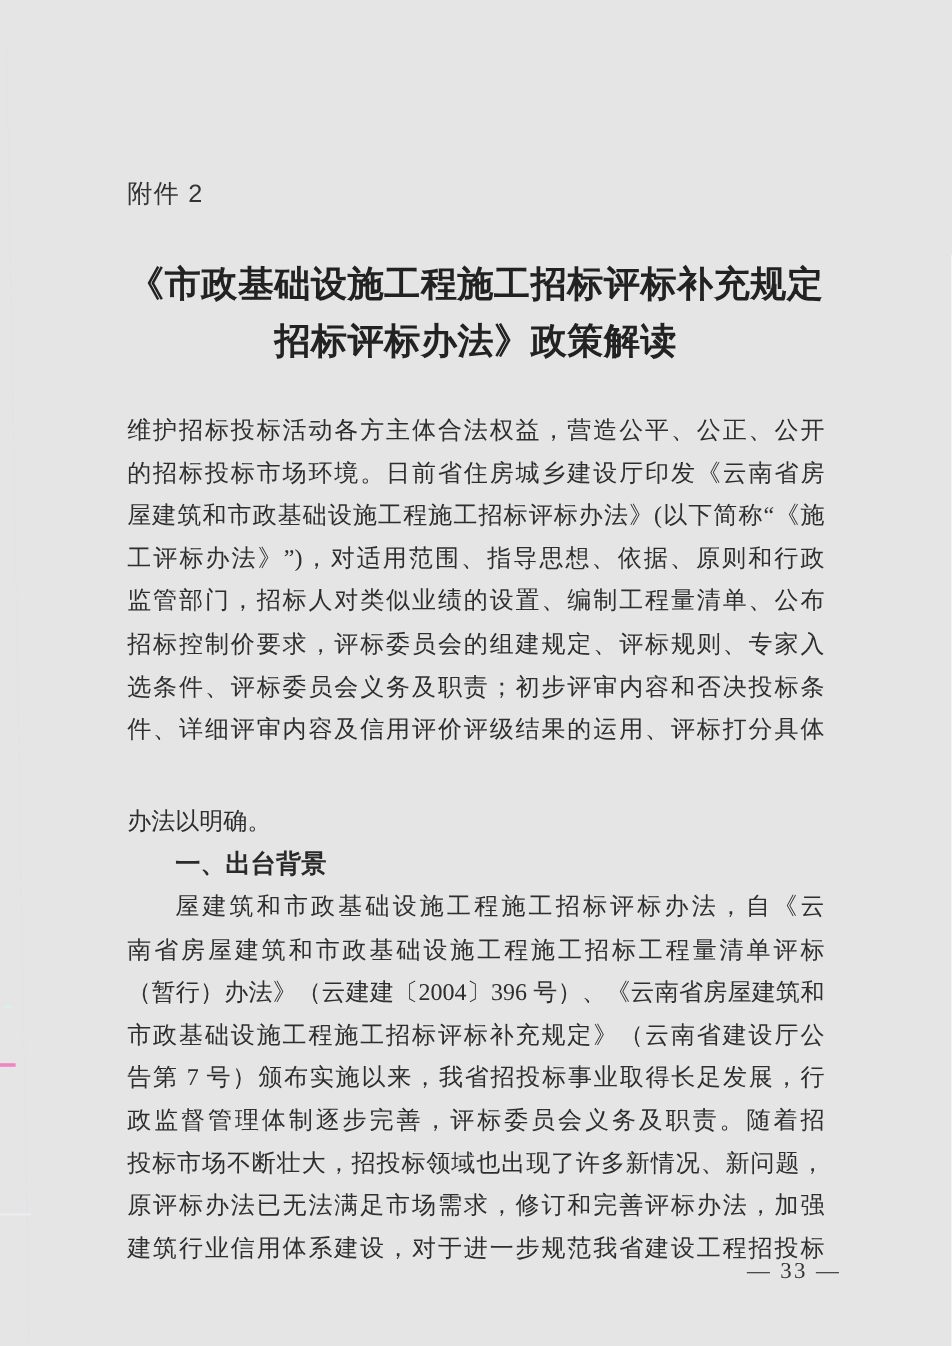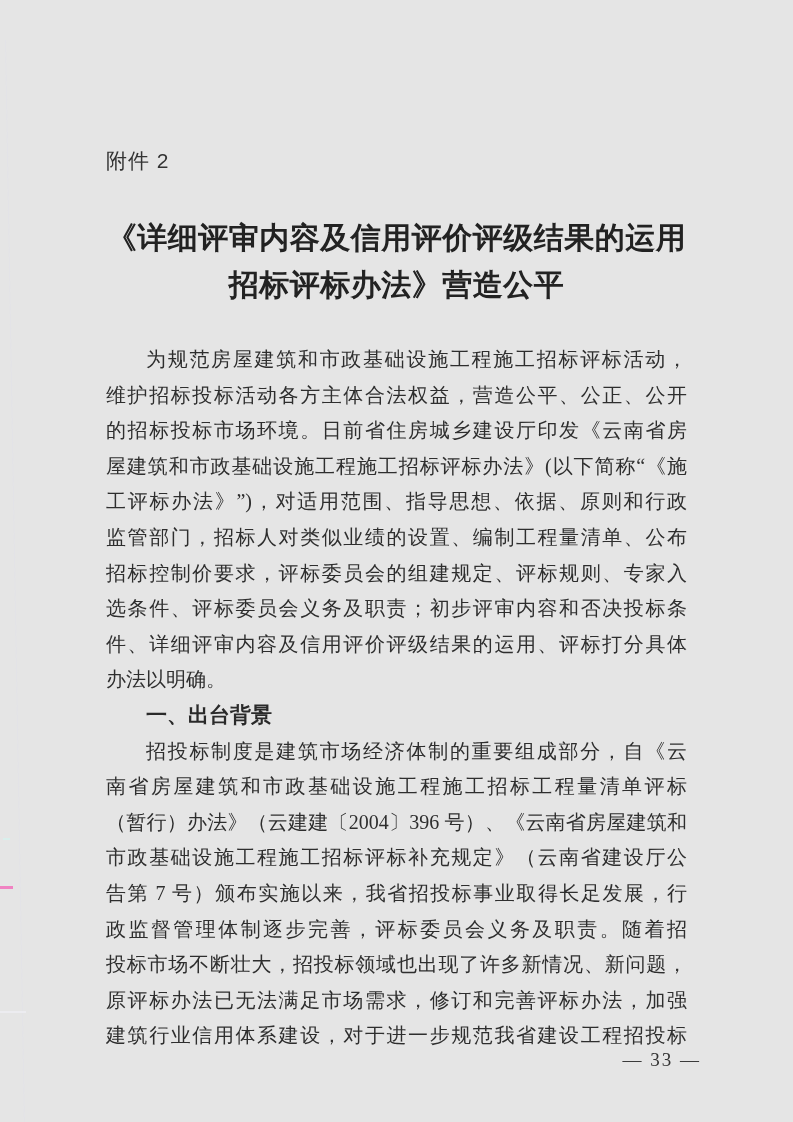--- a/index.html
+++ b/index.html
@@ -77,20 +77,21 @@
     text-align: justify;
     text-align-last: justify;
     overflow: hidden;
     white-space: nowrap;
   }
   .t-line.indent { padding-left: 40px; }
   .t-line.plain {
     text-align: center;
     text-align-last: left;
     white-space: normal;
+    margin-top: 41px;
   }
   .t-line.heading {
     font-family: Liberation Serif, serif;
     font-weight: bold;
     font-size: 21px;
     color: #2a2a2a;
     text-align: left;
     text-align-last: left;
     padding-left: 40px;
     white-space: normal;
@@ -111,37 +112,36 @@
 <div class="page">
 
   <div class="scan-edge-line"></div>
   <div class="scan-mark-cyan"></div>
   <div class="scan-mark-pink"></div>
   <div class="scan-mark-gray"></div>
 
   <div class="attachment-label">附件 2</div>
 
   <div class="doc-title">
-    <div>《详细评审内容及信用评价评级结果的运用</div>
-    <div>招标评标办法》营造公平</div>
+    <div>《市政基础设施工程施工招标评标补充规定</div>
+    <div>招标评标办法》政策解读</div>
   </div>
 
   <div class="body-text">
-    <div class="t-line indent">为规范房屋建筑和市政基础设施工程施工招标评标活动，</div>
     <div class="t-line">维护招标投标活动各方主体合法权益，营造公平、公正、公开</div>
     <div class="t-line">的招标投标市场环境。日前省住房城乡建设厅印发《云南省房</div>
     <div class="t-line">屋建筑和市政基础设施工程施工招标评标办法》(以下简称“《施</div>
     <div class="t-line">工评标办法》”)，对适用范围、指导思想、依据、原则和行政</div>
     <div class="t-line">监管部门，招标人对类似业绩的设置、编制工程量清单、公布</div>
     <div class="t-line">招标控制价要求，评标委员会的组建规定、评标规则、专家入</div>
     <div class="t-line">选条件、评标委员会义务及职责；初步评审内容和否决投标条</div>
     <div class="t-line">件、详细评审内容及信用评价评级结果的运用、评标打分具体</div>
     <div class="t-line plain">办法以明确。</div>
     <div class="t-line heading">一、出台背景</div>
-    <div class="t-line indent">招投标制度是建筑市场经济体制的重要组成部分，自《云</div>
+    <div class="t-line indent">屋建筑和市政基础设施工程施工招标评标办法，自《云</div>
     <div class="t-line">南省房屋建筑和市政基础设施工程施工招标工程量清单评标</div>
     <div class="t-line">（暂行）办法》（云建建〔2004〕396 号）、《云南省房屋建筑和</div>
     <div class="t-line">市政基础设施工程施工招标评标补充规定》（云南省建设厅公</div>
     <div class="t-line">告第 7 号）颁布实施以来，我省招投标事业取得长足发展，行</div>
     <div class="t-line">政监督管理体制逐步完善，评标委员会义务及职责。随着招</div>
     <div class="t-line">投标市场不断壮大，招投标领域也出现了许多新情况、新问题，</div>
     <div class="t-line">原评标办法已无法满足市场需求，修订和完善评标办法，加强</div>
     <div class="t-line">建筑行业信用体系建设，对于进一步规范我省建设工程招投标</div>
   </div>
 

